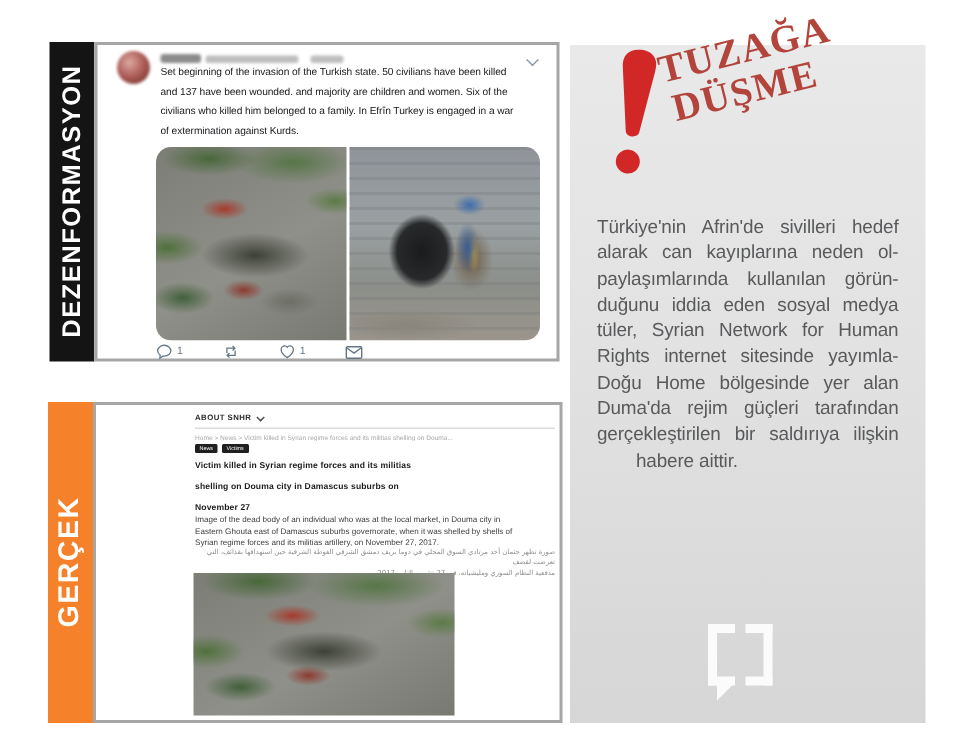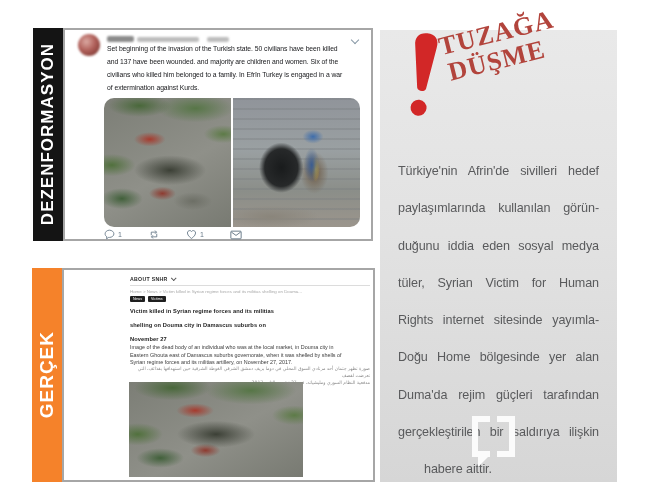--- a/index.html
+++ b/index.html
@@ -100,21 +100,21 @@
   
   #panel { position:absolute; left:380px; top:30px; width:237px; height:452px;
     background:linear-gradient(180deg, #e9e9e9 0%, #e2e2e2 45%, #d6d6d6 100%); }
   .bang { position:absolute; left:22px; top:1px; transform:rotate(6deg); }
   .verdict-title { position:absolute; left:56px; top:4px; transform:rotate(-14deg);
     transform-origin:left top; color:#b2443c; font-family:"Liberation Serif", serif;
     font-weight:bold; font-size:26px; letter-spacing:1px; line-height:27px; }
   .verdict-title .l2 { margin-left:3px; }
   .vpara { position:absolute; left:18px; top:113px; width:201px; color:#595a5c;
     font-size:12.6px; line-height:17.3px; letter-spacing:-0.1px; }
-  .vline { text-align:justify; text-align-last:justify; white-space:nowrap;margin-top:20px; }
+  .vline { text-align:justify; text-align-last:justify; white-space:nowrap; }
   .vline.last { text-align-last:left;padding-left:26px; }
 
   
   .logo { position:absolute; left:92px; top:386px; width:46px; height:52px; }
   .logo .lb { position:absolute; left:0; top:0; width:18px; height:41px;
     border-left:6px solid #fbfbfb; border-top:6px solid #fbfbfb; border-bottom:6px solid #fbfbfb; }
   .logo .rb { position:absolute; right:3px; top:0; width:18px; height:41px;
     border-right:6px solid #fbfbfb; border-top:6px solid #fbfbfb; border-bottom:6px solid #fbfbfb; }
   .logo .tail { position:absolute; left:6px; top:40px; width:0; height:0;
     border-left:11px solid #fbfbfb; border-bottom:11px solid transparent; }
@@ -226,23 +226,24 @@
         <path d="M21 2c8 0 12.5 5 10.8 13.5L25.5 57c-.8 4-8.2 4-9 0L10.2 15.5C8.5 7 13 2 21 2z" fill="#d22727"></path>
         <circle cx="20" cy="77" r="8" fill="#d22727"></circle>
       </svg>
     </div>
     <div class="verdict-title">
       <div class="l1">TUZAĞA</div>
       <div class="l2">DÜŞME</div>
     </div>
     <div class="vpara">
       <div class="vline">Türkiye'nin Afrin'de sivilleri hedef</div>
+      <div class="vline">alarak can kayıplarına neden ol-</div>
       <div class="vline">paylaşımlarında kullanılan görün-</div>
       <div class="vline">duğunu iddia eden sosyal medya</div>
-      <div class="vline">tüler, Syrian Victim for Human</div>
+      <div class="vline">tüler, Syrian Network for Human</div>
       <div class="vline">Rights internet sitesinde yayımla-</div>
       <div class="vline">Doğu Home bölgesinde yer alan</div>
       <div class="vline">Duma'da rejim güçleri tarafından</div>
       <div class="vline">gerçekleştirilen bir saldırıya ilişkin</div>
       <div class="vline last">habere aittir.</div>
     </div>
     <div class="logo">
       <div class="lb"></div>
       <div class="rb"></div>
       <div class="tail"></div>

